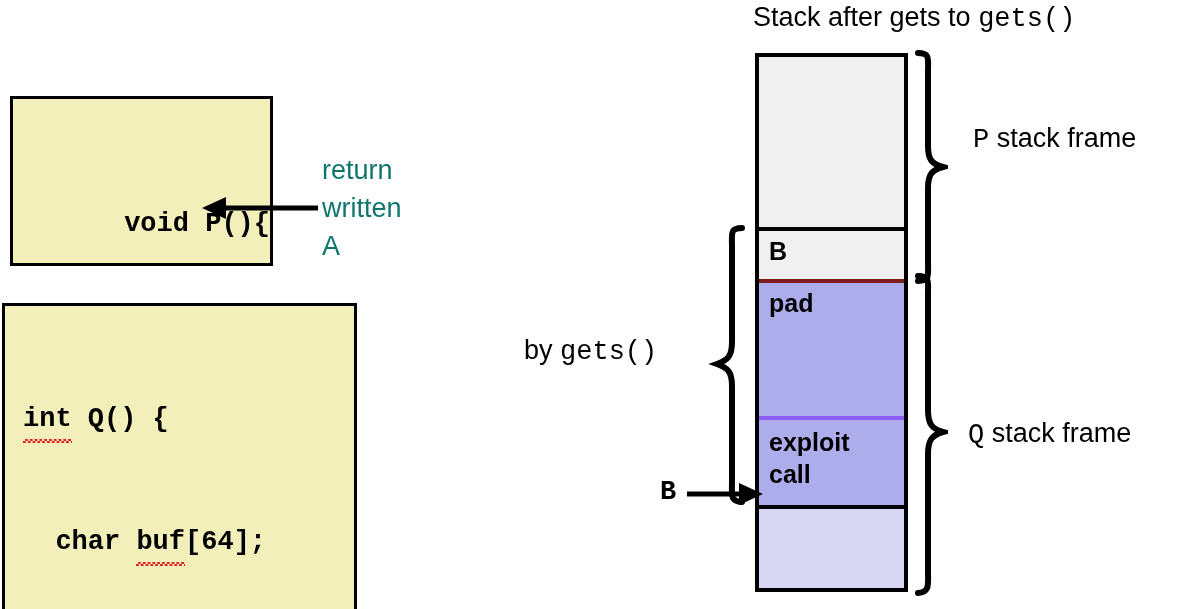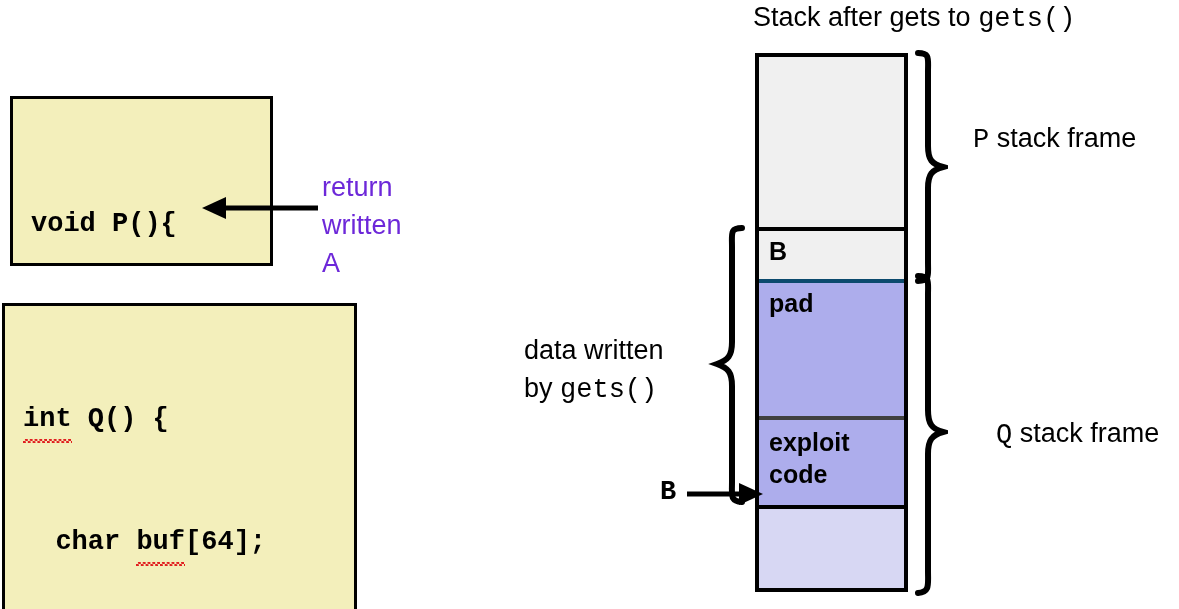--- a/index.html
+++ b/index.html
@@ -29,20 +29,21 @@
     white-space: pre;
   }
   #code-box-p {
     left: 10px;
     top: 96px;
     width: 263px;
     height: 170px;
     font-size: 27px;
     line-height: 42px;
     padding: 20px 0 0 18px;
+    text-align: right;
   }
   #code-box-q {
     left: 2px;
     top: 303px;
     width: 355px;
     height: 331px;
     font-size: 27px;
     line-height: 41px;
     padding: 11px 0 0 18px;
   }
@@ -62,24 +63,24 @@
       radial-gradient(circle at 1.2px 3.2px, #e02020 1.3px, transparent 1.6px),
       radial-gradient(circle at 3.6px 0.8px, #e02020 1.3px, transparent 1.6px);
     background-size: 4.8px 4px;
     background-repeat: repeat-x;
   }
 
   
   #return-addr-label {
     position: absolute;
     left: 322px;
-    top: 168px;
+    top: 151px;
     font-size: 27px;
     line-height: 38px;
-    color: #6d28d9;
+    color: #0f766e;
   }
   #return-addr-arrow {
     position: absolute;
     left: 200px;
     top: 196px;
     width: 118px;
     height: 24px;
   }
 
   
@@ -109,22 +110,22 @@
     left: 0;
     width: 145px;
     box-sizing: border-box;
     font-size: 25px;
     font-weight: bold;
     color: #000000;
     padding: 6px 0 0 10px;
   }
   .cell-top      { top: 0px;   height: 170px; background: #F0F0F0; }
   .cell-b        { top: 170px; height: 52px;  background: #F0F0F0; border-top: 4px solid #000; }
-  .cell-pad      { top: 222px; height: 137px; background: #ADADEC; border-top: 4px solid #0c4a6e; }
-  .cell-exploit  { top: 359px; height: 89px;  background: #ADADEC; border-top: 4px solid #404040; line-height: 32px; }
+  .cell-pad      { top: 222px; height: 137px; background: #ADADEC; border-top: 4px solid #7f1d1d; }
+  .cell-exploit  { top: 359px; height: 89px;  background: #ADADEC; border-top: 4px solid #8b5cf6; line-height: 32px; }
   .cell-bottom   { top: 448px; height: 83px;  background: #D7D7F3; border-top: 4px solid #000; }
 
   
   .brace { position: absolute; }
   #brace-p      { left: 908px; top: 50px;  width: 40px; height: 235px; }
   #brace-q      { left: 908px; top: 272px; width: 40px; height: 325px; }
   #brace-gets   { left: 704px; top: 224px; width: 48px; height: 282px; }
 
   
   #label-p-frame {
@@ -133,21 +134,20 @@
     top: 123px;
     font-size: 27px;
     white-space: nowrap;
   }
   #label-q-frame {
     position: absolute;
     left: 968px;
     top: 418px;
     font-size: 27px;
     white-space: nowrap;
-    margin-left: 28px;
   }
 
   
   #label-gets {
     position: absolute;
     left: 524px;
     top: 331px;
     font-size: 27px;
     line-height: 38px;
     white-space: nowrap;
@@ -202,21 +202,21 @@
   </div>
 
   <div id="stack-title"><span>Stack after gets to </span><span class="mono-b">gets()</span></div>
 
   <div id="stack-column">
     <div class="stack-cell cell-top"></div>
     <div class="stack-cell cell-b">B</div>
     <div class="stack-cell cell-pad">pad</div>
     <div class="stack-cell cell-exploit">
       <div>exploit</div>
-      <div>code</div>
+      <div>call</div>
     </div>
     <div class="stack-cell cell-bottom"></div>
   </div>
 
   <svg class="brace" id="brace-p" viewBox="0 0 40 235" xmlns="http://www.w3.org/2000/svg">
     <path d="M10 3 C 22 3, 20 8, 20 22 L20 96 C20 110, 24 114, 35 117
              C24 120, 20 124, 20 138 L20 212 C20 226, 22 231, 10 231" fill="none" stroke="#000" stroke-width="6" stroke-linecap="round"></path>
   </svg>
 
   <svg class="brace" id="brace-q" viewBox="0 0 40 325" xmlns="http://www.w3.org/2000/svg">
@@ -227,21 +227,20 @@
   <svg class="brace" id="brace-gets" viewBox="0 0 48 282" xmlns="http://www.w3.org/2000/svg">
     <path d="M38 4 C 26 4, 28 9, 28 23 L28 118 C28 132, 24 136, 13 140
              C24 144, 28 148, 28 162 L28 258 C28 272, 26 277, 38 278" fill="none" stroke="#000" stroke-width="6" stroke-linecap="round"></path>
   </svg>
 
   <div id="label-p-frame"><span class="mono-b">P</span><span> stack frame</span></div>
 
   <div id="label-q-frame"><span class="mono-b">Q</span><span> stack frame</span></div>
 
   <div id="label-gets">
-    <div>data written</div>
     <div><span>by </span><span class="mono-b">gets()</span></div>
   </div>
 
   <div id="label-b-pointer">B</div>
   <svg id="b-pointer-arrow" viewBox="0 0 78 24" xmlns="http://www.w3.org/2000/svg">
     <line x1="0" y1="12" x2="58" y2="12" stroke="#000" stroke-width="5"></line>
     <polygon points="76,12 52,1 52,23" fill="#000"></polygon>
   </svg>
 
 </div>

